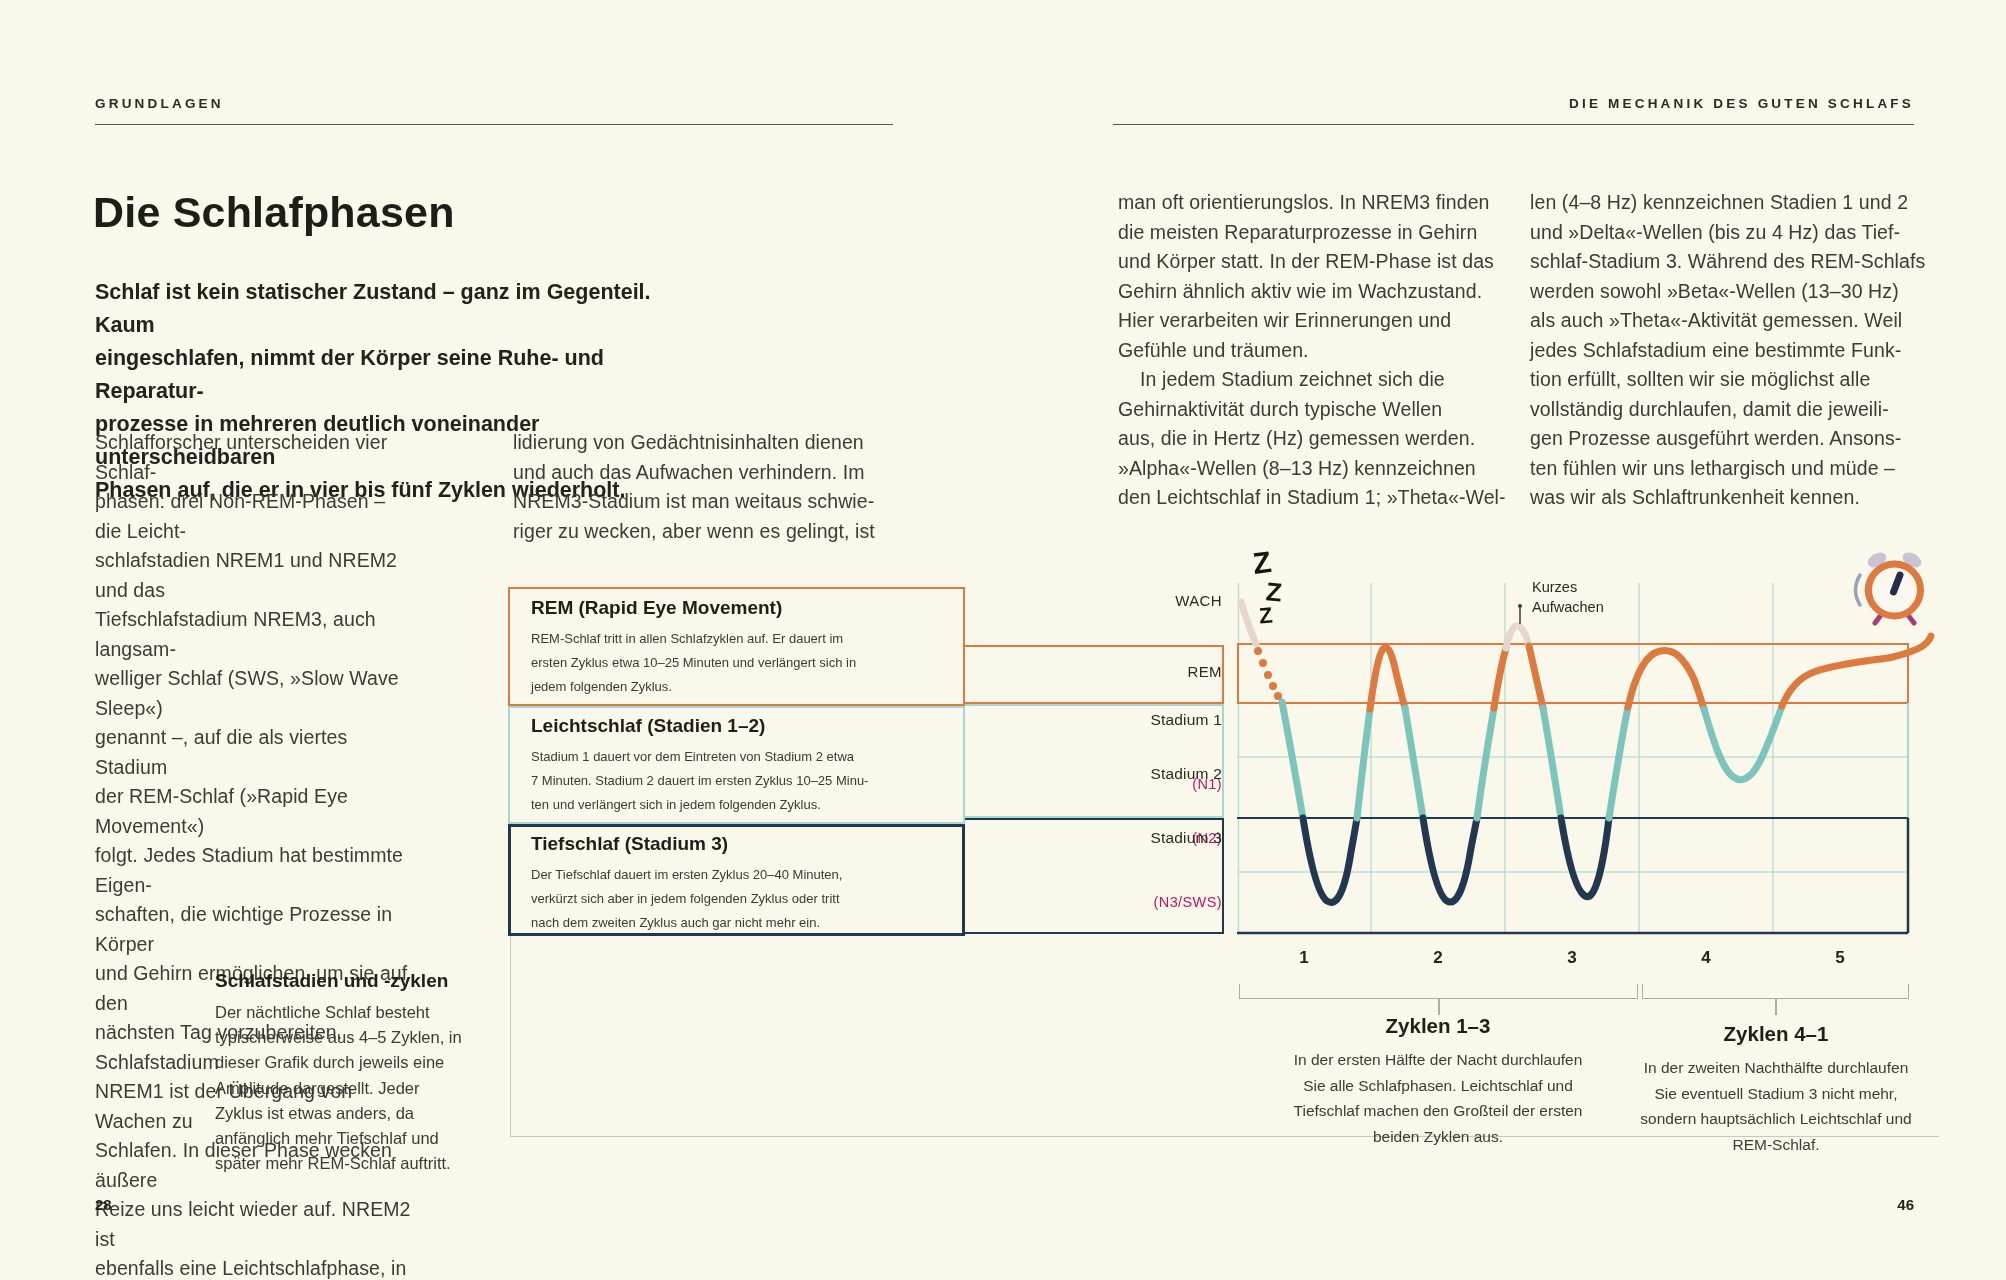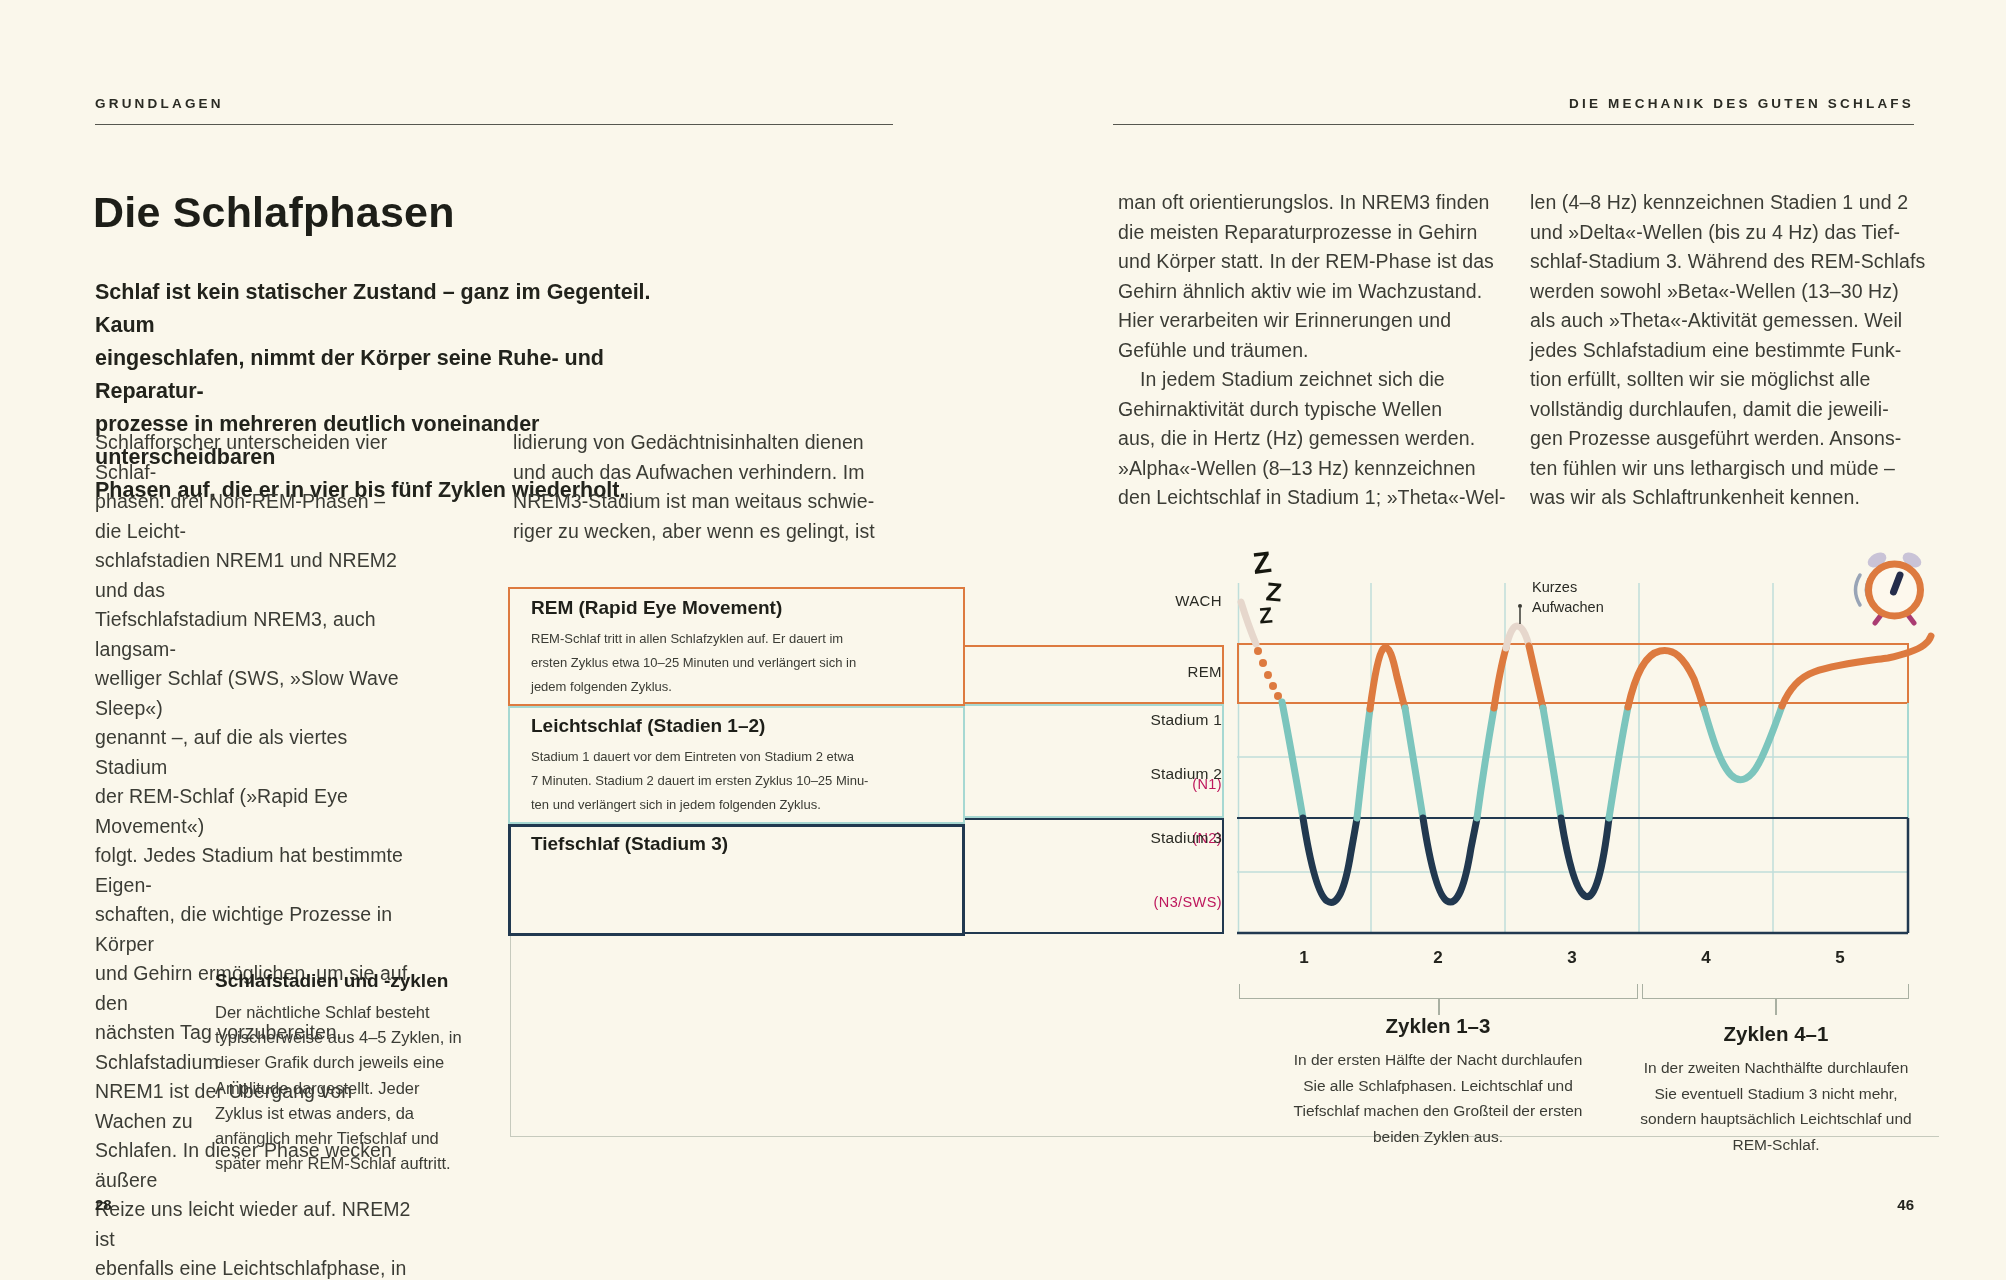--- a/index.html
+++ b/index.html
@@ -115,20 +115,23 @@
 jedem folgenden Zyklus.</div>
 
   <div class="abs stage-box" style="left:508px;top:706px;width:457px;height:118px;border:2px solid #A6D8D2;"></div>
   <div class="abs box-title" style="left:531px;top:715px;">Leichtschlaf (Stadien 1–2)</div>
   <div class="abs box-body" style="left:531px;top:745px;width:420px;">Stadium 1 dauert vor dem Eintreten von Stadium 2 etwa
 7 Minuten. Stadium 2 dauert im ersten Zyklus 10–25 Minu-
 ten und verlängert sich in jedem folgenden Zyklus.</div>
 
   <div class="abs stage-box" style="left:508px;top:824px;width:457px;height:112px;border:3px solid #213950;"></div>
   <div class="abs box-title" style="left:531px;top:833px;">Tiefschlaf (Stadium 3)</div>
+  <div class="abs box-body" style="left:531px;top:863px;width:420px;">Der Tiefschlaf dauert im ersten Zyklus 20–40 Minuten,
+verkürzt sich aber in jedem folgenden Zyklus oder tritt
+nach dem zweiten Zyklus auch gar nicht mehr ein.</div>
 
   <div class="abs connector" style="left:965px;top:645px;width:259px;height:59px;border:2px solid #DD7A3F;border-left:none;"></div>
   <div class="abs connector" style="left:965px;top:704px;width:259px;height:114px;border:2px solid #A6D8D2;border-left:none;"></div>
   <div class="abs connector" style="left:965px;top:818px;width:259px;height:116px;border:2.5px solid #213950;border-left:none;"></div>
 
   <div class="abs stage-label" style="left:1052px;top:592px;">WACH</div>
   <div class="abs stage-label" style="left:1052px;top:663px;">REM</div>
   <div class="abs stage-label bold" style="left:1052px;top:711px;">Stadium 1</div>
   <div class="abs stage-label sub" style="left:1052px;top:736px;">(N1)</div>
   <div class="abs stage-label bold" style="left:1052px;top:765px;">Stadium 2</div>

